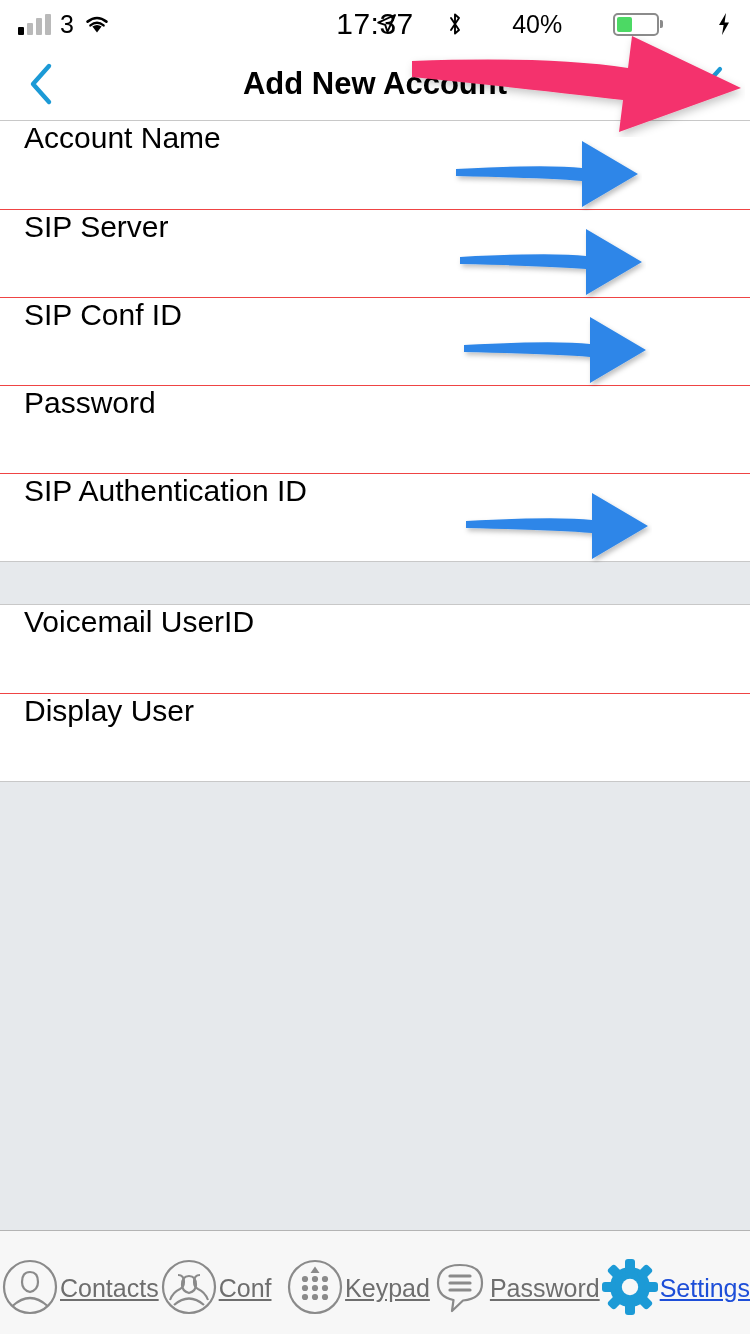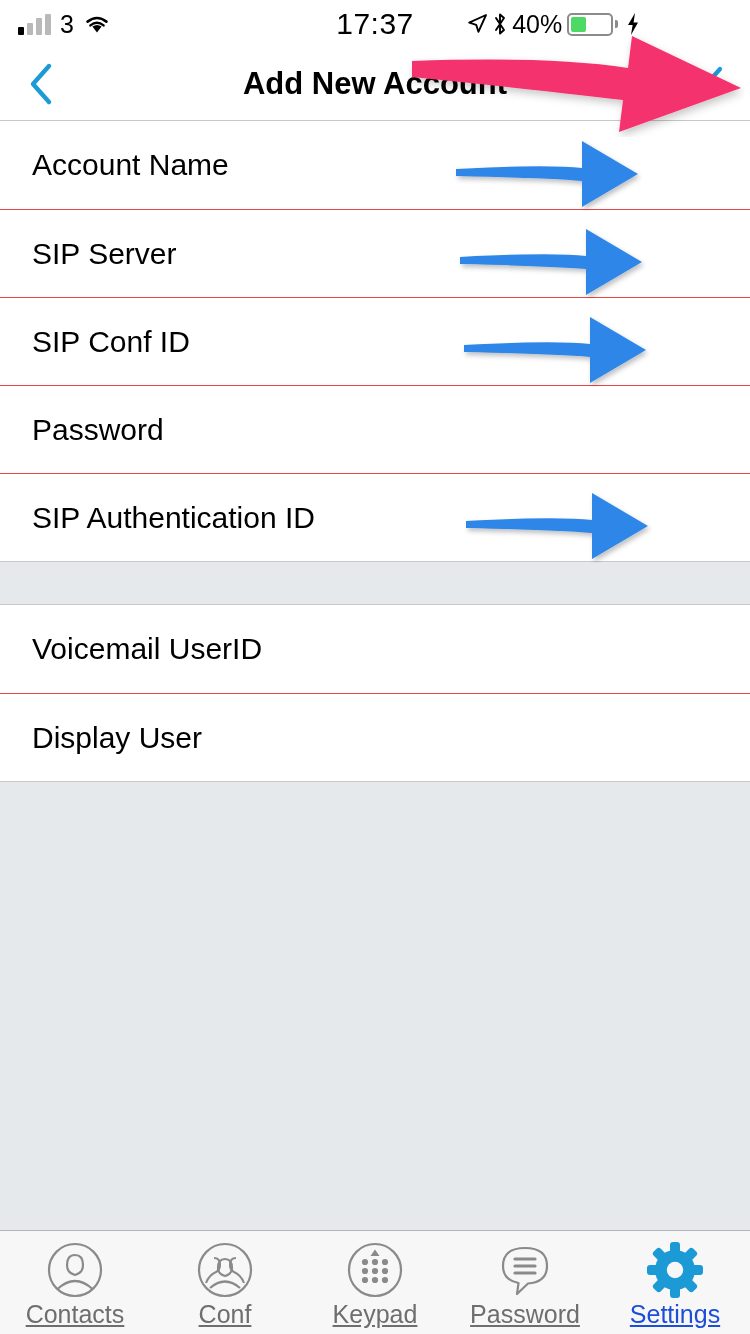--- a/index.html
+++ b/index.html
@@ -24,21 +24,21 @@
   .signal i:nth-child(1){ height:8px; }
   .signal i:nth-child(2){ height:12px; }
   .signal i:nth-child(3){ height:17px; }
   .signal i:nth-child(4){ height:21px; }
   .carrier{ font-size:25px; color:#000; letter-spacing:0; }
   .wifi{ width:28px; height:22px; display:block; }
   .sb-center{
     position:absolute; left:0; right:0; text-align:center;
     font-size:30px; color:#000; font-weight:400; letter-spacing:.5px;
   }
-  .sb-right{ display:flex; align-items:center; gap:5px; justify-content:center; flex:1; z-index:2;}
+  .sb-right{ display:flex; align-items:center; gap:5px; justify-content:space-between; flex:1; z-index:2;}
   .loc-arrow{ width:22px; height:22px; display:block; }
   .bt{ width:14px; height:24px; display:block; }
   .batt-pct{ font-size:25px; color:#000; }
   .battery{ display:flex; align-items:center; }
   .batt-body{
     width:46px; height:23px; border:2px solid #8b8b8b; border-radius:5px;
     padding:2px; display:flex; align-items:center;
   }
   .batt-fill{ height:100%; background:#4CD964; border-radius:2px; }
   .batt-cap{ width:3px; height:8px; background:#8b8b8b; border-radius:0 2px 2px 0; margin-left:1.5px; }
@@ -54,41 +54,41 @@
   .nav-title{
     position:absolute; left:0; right:0; text-align:center;
     font-size:31px; font-weight:bold; color:#000; pointer-events:none;
   }
   .nav-check{ margin-left:auto; width:48px; height:44px; display:flex; align-items:center; justify-content:flex-end; cursor:pointer; z-index:3; }
 
   
   .content{ position:relative; background:#E6E9EC; height:1109px; }
   .group{ background:#fff; border-top:1px solid #c8c8c8; border-bottom:1px solid #c8c8c8; }
   .row{
-    position:relative; height:88px; display:flex; align-items:center;
-    padding:0 32px; background:#fff;
+    position:relative; height:88px; display:flex; align-items:flex-start;
+    padding:0 24px; background:#fff;
   }
   .group .row + .row{ border-top:1px solid #ef4444; }
   .row-label{ font-size:30px; color:#000; font-weight:400; }
   .gap{ height:42px; background:#E6E9EC; }
   .filler{ background:#E6E9EC; }
 
   
   .anno{ position:absolute; pointer-events:none; z-index:10; }
   .arrow-blue{ width:190px; height:74px; }
   .arrow-pink{ width:345px; height:105px; }
 
   
   .tab-bar{
     position:absolute; left:0; bottom:0; width:750px; height:104px;
     background:#F7F7F7; border-top:1px solid #b4b4b4;
     display:flex; align-items:flex-start;
   }
   .tab{
-    flex:1; display:flex; flex-direction:column; align-items:center;
+    flex:1; display:flex; align-items:center;
     justify-content:flex-start; padding-top:9px; cursor:pointer; height:100%;
   }
   .tab-icon{ height:60px; display:flex; align-items:center; justify-content:center; }
   .tab-label{
     font-size:25px; color:#6e6e6e; text-decoration:underline;
     margin-top:2px; line-height:1;
   }
   .tab.active .tab-label{ color:#1d4ed8; }
 </style>
 </head>

